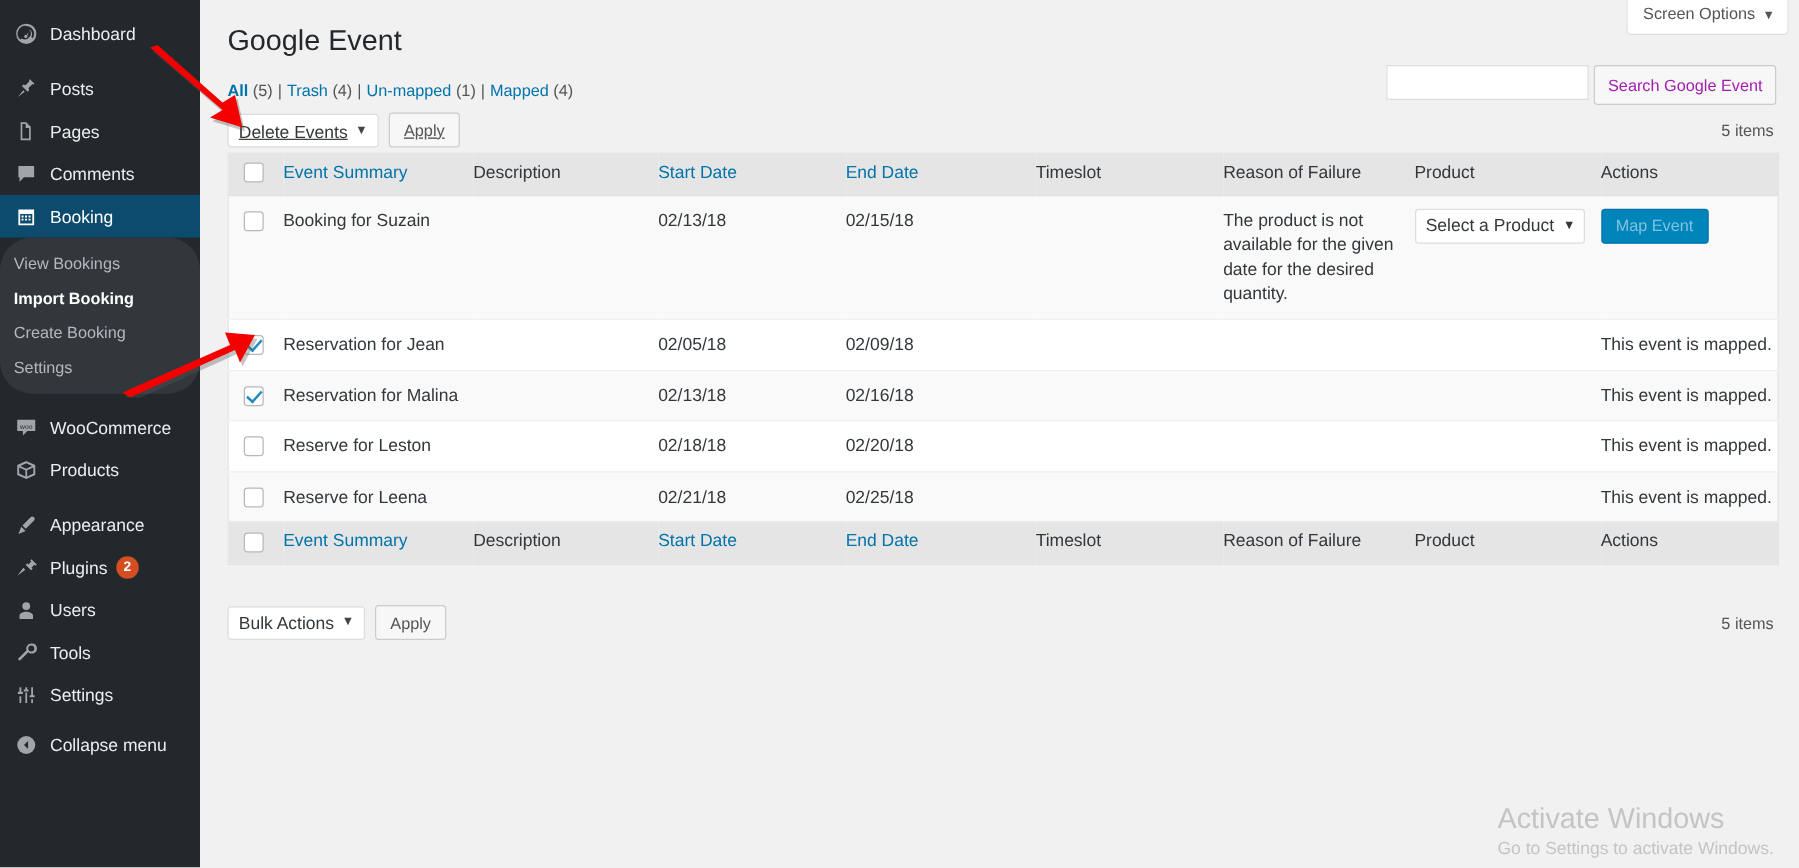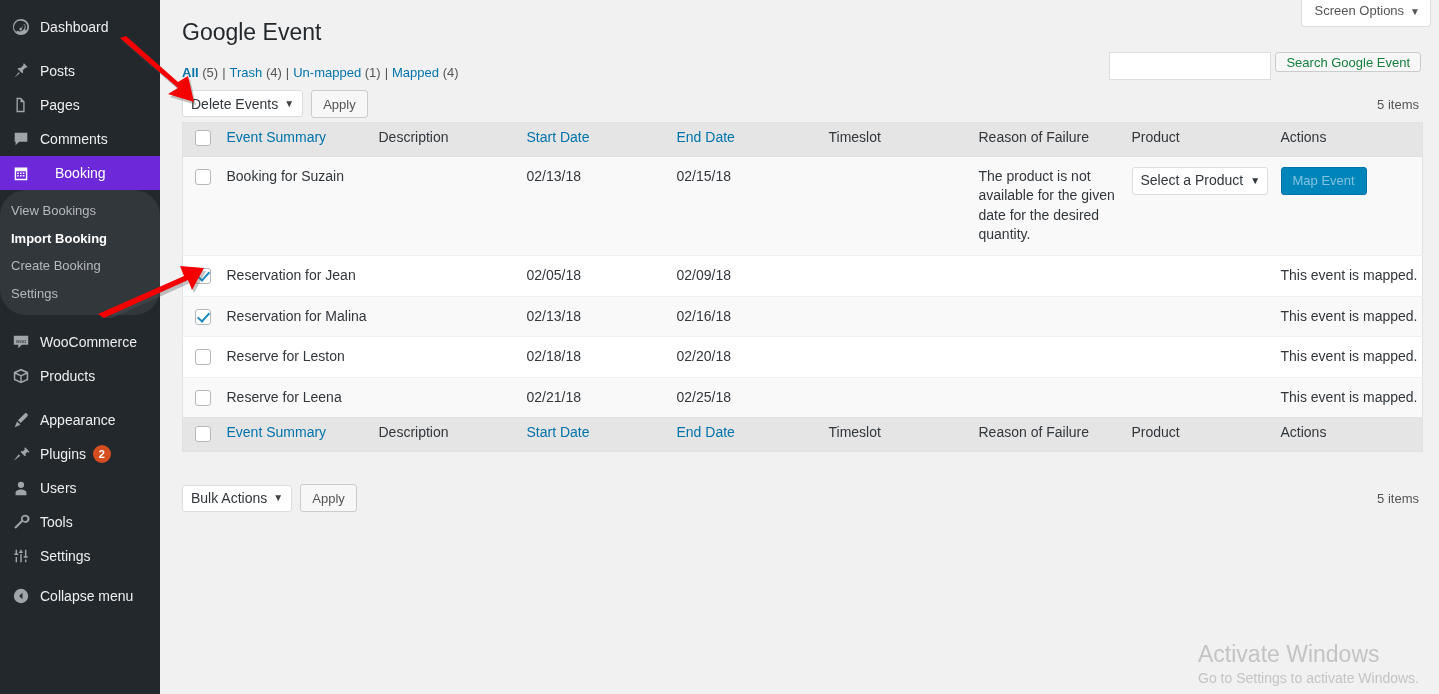--- a/index.html
+++ b/index.html
@@ -33,21 +33,21 @@
   .menu-item .mi-icon {
     width: 20px; height: 20px;
     margin-right: 9px;
     display: flex; align-items: center; justify-content: center;
     color: #a0a5aa;
     flex: none;
   }
   .menu-item .mi-icon svg { display: block; }
   .menu-item .mi-label { font-size: 14px; line-height: 1; }
   .menu-item.current {
-    background: #6d28d9; color: #fff; gap: 15px;
+    background: #0c4a6e; color: #fff;
   }
   .menu-item.current .mi-icon { color: #fff; }
   .menu-item.current::after {
     content: "";
     position: absolute; right: -8px; top: 50%;
     margin-top: -8px;
     border: 8px solid transparent;
     border-right-color: #f1f1f1;
   }
   .menu-sep { height: 10px; }
@@ -118,36 +118,36 @@
     border: 1px solid #ddd;
     background: #fff;
     padding: 0 8px;
     font-size: 13px;
     font-family: "Liberation Sans", sans-serif;
     color: #32373c;
     outline: none;
     border-radius: 0;
   }
   .search-btn {
-    height: 20px;
+    height: 32px;
     margin-left: 4px;
     padding: 0 10px;
     background: #f7f7f7;
     border: 1px solid #ccc;
     border-radius: 3px;
-    color: #15803d;
+    color: #a21caf;
     font-size: 13px;
     font-family: "Liberation Sans", sans-serif;
     cursor: pointer;
     white-space: nowrap;
   }
 
   .tablenav-top {
     position: absolute; left: 22px; top: 90px;
-    display: flex; align-items: flex-start;
+    display: flex; align-items: flex-end; text-decoration: underline;
   }
   .tablenav-bottom {
     position: absolute; left: 22px; top: 484px;
     display: flex; align-items: center;
   }
   .wp-select {
     height: 27px;
     min-width: 112px;
     border: 1px solid #ddd;
     background: #fff;

